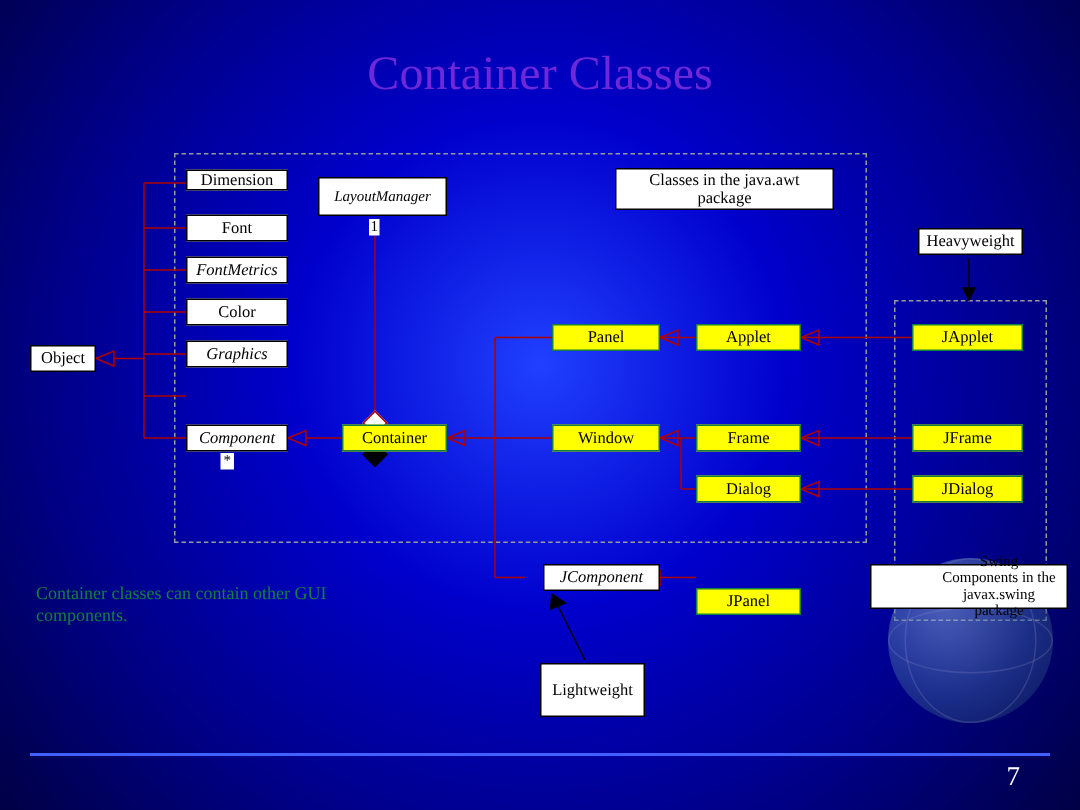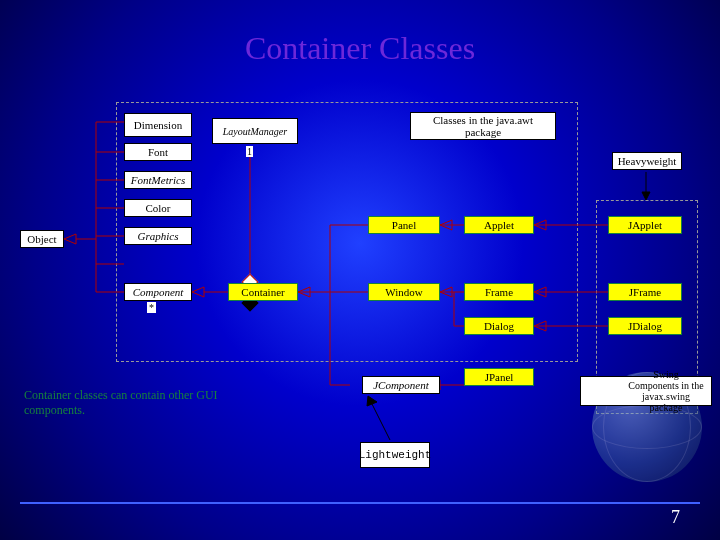--- a/index.html
+++ b/index.html
@@ -153,43 +153,43 @@
 </svg>
 
 <div class="diamond" style="left:244px; top:276px;"></div>
 <div class="diamond filled" style="left:244px; top:297px;"></div>
 
 <div class="one" style="left:246px; top:146px;">1</div>
 <div class="star" style="left:147px; top:302px; background:#fff; padding:0 2px;">*</div>
 
 <div class="box white" style="left:410px; top:112px; width:146px; height:28px;">Classes in the java.awt package</div>
 <div class="box white" style="left:612px; top:152px; width:70px; height:18px;">Heavyweight</div>
-<div class="box white" style="left:360px; top:442px; width:70px; height:26px;font-family:Liberation Mono, monospace;">Lightweight</div>
+<div class="box white" style="left:360px; top:442px; width:70px; height:36px;">Lightweight</div>
 <div class="box white" style="left:580px; top:376px; width:132px; height:30px; font-size:10px;padding-left:46px;">Swing Components in the javax.swing package</div>
 
 <div class="box white" style="left:20px; top:230px; width:44px; height:18px;">Object</div>
 
-<div class="box white" style="left:124px; top:113px; width:68px; height:24px;">Dimension</div>
+<div class="box white" style="left:124px; top:113px; width:68px; height:14px;">Dimension</div>
 <div class="box white" style="left:124px; top:143px; width:68px; height:18px;">Font</div>
 <div class="box white italic" style="left:124px; top:171px; width:68px; height:18px;">FontMetrics</div>
 <div class="box white" style="left:124px; top:199px; width:68px; height:18px;">Color</div>
 <div class="box white italic" style="left:124px; top:227px; width:68px; height:18px;">Graphics</div>
 <div class="box white italic" style="left:124px; top:283px; width:68px; height:18px;">Component</div>
 
 <div class="box white italic" style="left:212px; top:118px; width:86px; height:26px; font-size:10px;">LayoutManager</div>
 <div class="box yellow" style="left:228px; top:283px; width:70px; height:18px;">Container</div>
 
 <div class="box yellow" style="left:368px; top:216px; width:72px; height:18px;">Panel</div>
 <div class="box yellow" style="left:368px; top:283px; width:72px; height:18px;">Window</div>
 <div class="box white italic" style="left:350px; top:376px; width:78px; height:18px;margin-left:12px;">JComponent</div>
 
 <div class="box yellow" style="left:464px; top:216px; width:70px; height:18px;">Applet</div>
 <div class="box yellow" style="left:464px; top:283px; width:70px; height:18px;">Frame</div>
 <div class="box yellow" style="left:464px; top:317px; width:70px; height:18px;">Dialog</div>
-<div class="box yellow" style="left:464px; top:368px; width:70px; height:18px;">JPanel</div>
+<div class="box yellow" style="left:464px; top:392px; width:70px; height:18px;">JPanel</div>
 
 <div class="box yellow" style="left:608px; top:216px; width:74px; height:18px;">JApplet</div>
 <div class="box yellow" style="left:608px; top:283px; width:74px; height:18px;">JFrame</div>
 <div class="box yellow" style="left:608px; top:317px; width:74px; height:18px;">JDialog</div>
 
 <div class="caption" style="left:24px; top:388px;">Container classes can contain other GUI components.</div>
 
 <div class="hline"></div>
 <div class="pagenum">7</div>
 

